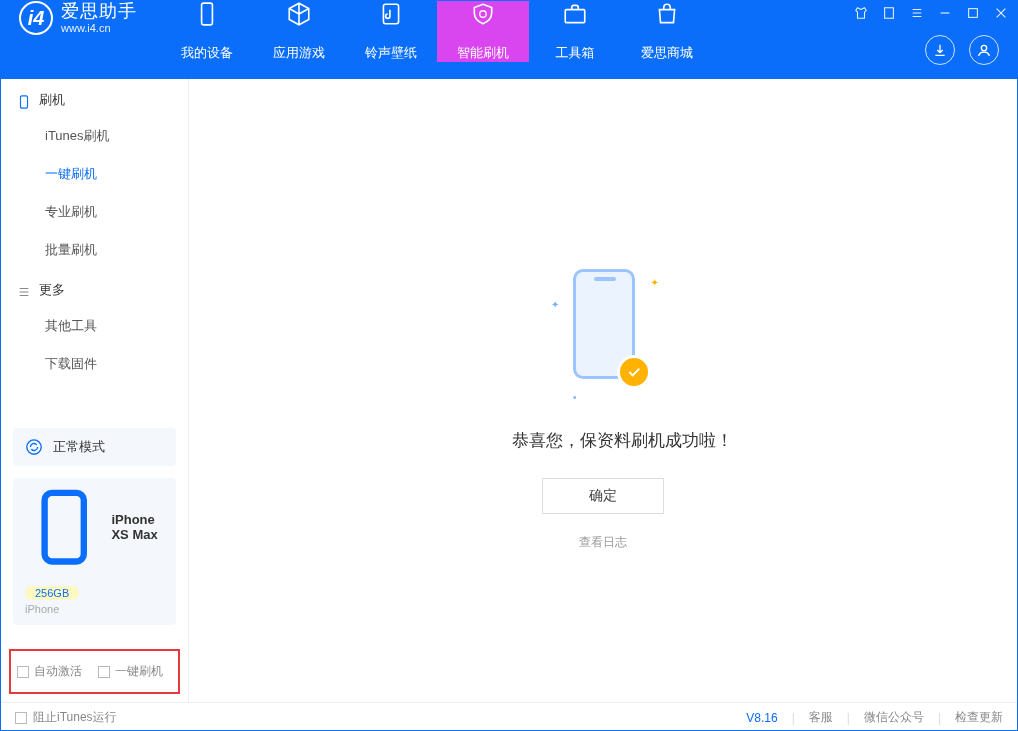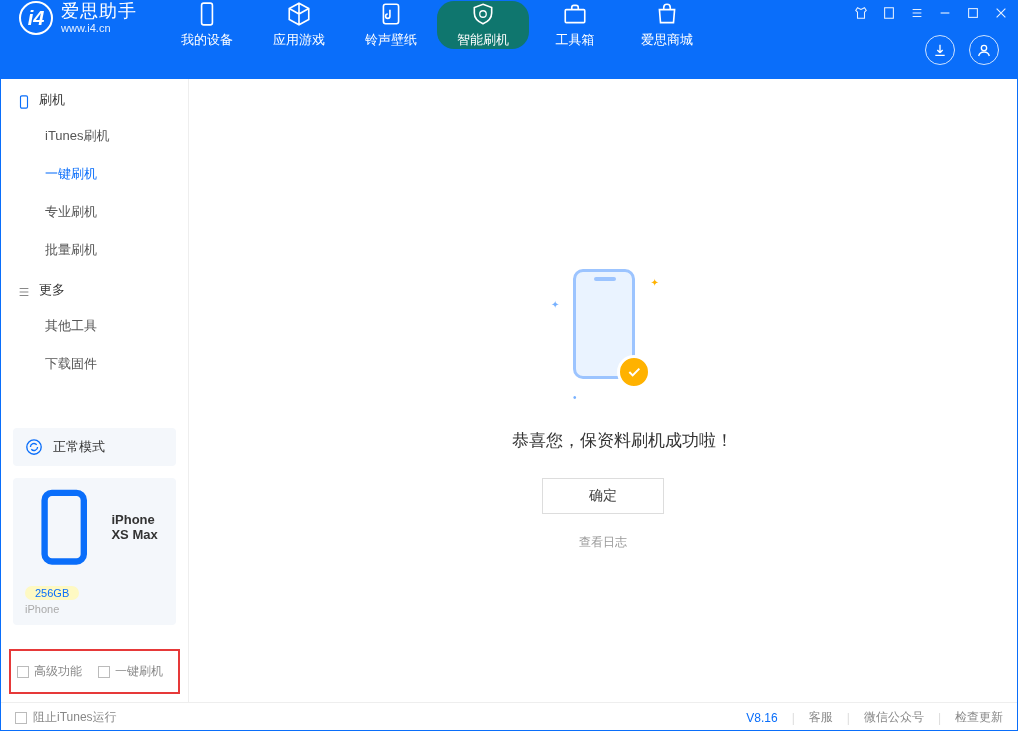--- a/index.html
+++ b/index.html
@@ -7,22 +7,22 @@
 
 
 .header { background: #0a6efa; height: 78px; display: flex; align-items: flex-start; color: #fff; position: relative; }
 .logo-area { display: flex; align-items: center; padding: 0 18px; gap: 8px; }
 .logo-circle { width: 34px; height: 34px; border: 2px solid #fff; border-radius: 50%; display: flex; align-items: center; justify-content: center; font-size: 20px; font-weight: bold; font-style: italic; background: #0a6efa; }
 .logo-text { line-height: 1.15; }
 .logo-text .cn { font-size: 18px; font-weight: 400; letter-spacing: 1px; }
 .logo-text .en { font-size: 11px; opacity: 0.9; }
 
 .tabs { display: flex; align-items: stretch; margin-left: 6px; }
-.tab { width: 92px; display: flex; flex-direction: column; align-items: center; justify-content: center; gap: 4px; cursor: pointer; font-size: 13px; }
-.tab.active { background: #0f766e; border-radius: 17px; }
+.tab { width: 92px; display: flex; flex-direction: column; align-items: center; justify-content: center; gap: 17px; cursor: pointer; font-size: 13px; }
+.tab.active { background: #d946ef; }
 .tab .icon { width: 26px; height: 26px; display: flex; align-items: center; justify-content: center; }
 .tab svg { width: 100%; height: 100%; }
 
 .window-controls { position: absolute; top: 4px; right: 8px; display: flex; gap: 12px; align-items: center; }
 .window-controls span { width: 16px; height: 16px; cursor: pointer; opacity: 0.9; display: flex; align-items: center; justify-content: center; }
 .window-controls svg { width: 14px; height: 14px; }
 
 .header-icons { position: absolute; right: 18px; bottom: 14px; display: flex; gap: 14px; }
 .hicon { width: 30px; height: 30px; border: 1.5px solid rgba(255,255,255,0.8); border-radius: 50%; display: flex; align-items: center; justify-content: center; cursor: pointer; }
 .hicon svg { width: 16px; height: 16px; stroke: #fff; fill: none; }
@@ -224,21 +224,21 @@
           </svg>
         <span>iPhone XS Max</span>
       </div>
       <span class="badge">256GB</span>
       <div class="subtype">iPhone</div>
     </div>
 
     <div class="red-box">
       <label class="cb">
           <span class="box"></span>
-          <span>高级功能</span>
+          <span>自动激活</span>
         </label>
       <label class="cb">
           <span class="box"></span>
           <span>一键刷机</span>
         </label>
     </div>
   </div>
 
   <div class="main">
     <div class="phone-illus">

